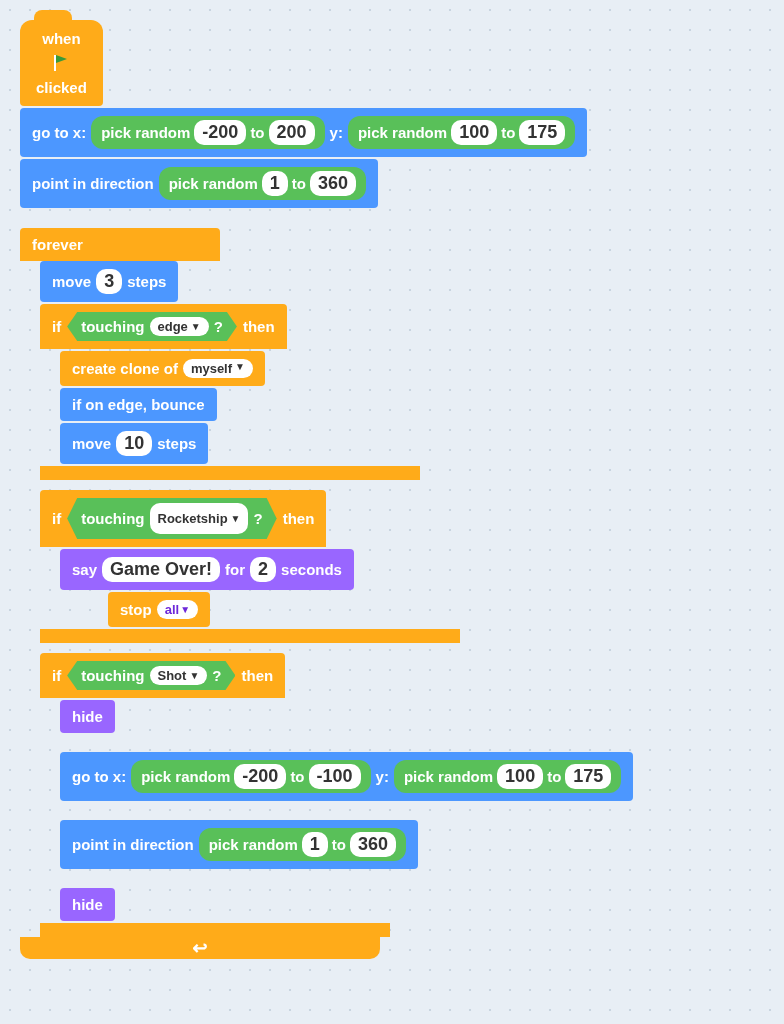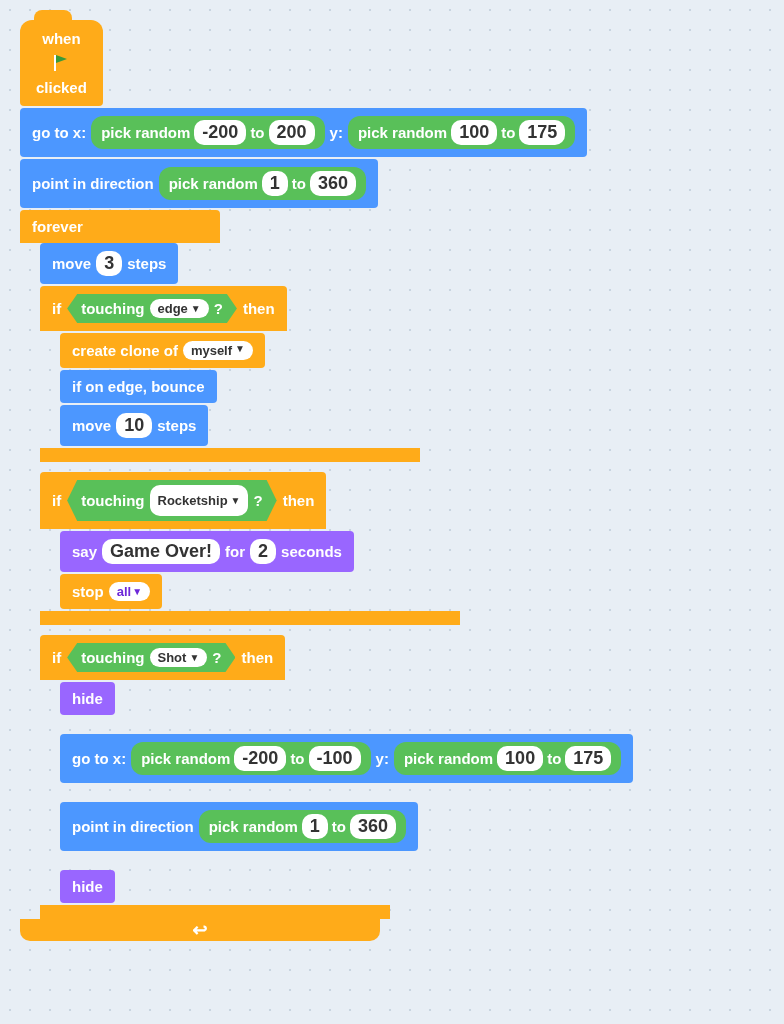--- a/index.html
+++ b/index.html
@@ -69,21 +69,21 @@
     <div style="background:#59c059; border-radius:12px; padding:4px 10px; color:white; display:inline-flex; align-items:center; gap:4px;">
       <span>pick random</span>
       <span class="val-oval">1</span>
       <span>to</span>
       <span class="val-oval">360</span>
     </div>
   </div>
 
   <div style="display:flex; flex-direction:column; width:fit-content;">
 
-    <div style="background:#ffab19; border-radius:4px 4px 0 0; padding:8px 12px; color:white; display:inline-flex; align-items:center; width:200px;">
+    <div style="background:#ffab19; border-radius:4px 4px 0 0; padding:8px 12px; color:white; display:inline-flex; align-items:center; width:200px;margin-top:18px;">
       <span>forever</span>
     </div>
 
     <div style="display:flex; flex-direction:column; gap:2px; background:transparent; margin-left:20px;">
 
       <div style="display:inline-flex; align-items:center; gap:5px; background:#4c97ff; padding:8px 12px; border-radius:4px; color:white; margin-bottom:0px; width:fit-content;">
         <span>move</span>
         <span class="val-oval">3</span>
         <span>steps</span>
       </div>
@@ -146,21 +146,21 @@
         <div style="margin-left:20px; display:flex; flex-direction:column; gap:2px; padding:2px 0;">
 
           <div style="display:inline-flex; align-items:center; gap:5px; background:#9966ff; padding:8px 12px; border-radius:4px; color:white; width:fit-content;">
             <span>say</span>
             <span class="val-oval">Game Over!</span>
             <span>for</span>
             <span class="val-oval">2</span>
             <span>seconds</span>
           </div>
 
-          <div style="display:inline-flex; align-items:center; gap:5px; background:#ffab19; padding:8px 12px; border-radius:4px; color:white; width:fit-content;">
+          <div style="display:inline-flex; align-items:center; gap:5px; background:#ffab19; padding:8px 12px; border-radius:4px; color:white; width:fit-content;margin-left:48px;">
             <span>stop</span>
             <div style="background:white; color:#6d28d9; border-radius:10px; padding:2px 8px; font-size:13px; display:inline-flex; align-items:center; gap:1px;text-align:center;">
               <span>all</span>
               <span style="font-size:10px;">▼</span>
             </div>
           </div>
         </div>
 
         <div style="background:#ffab19; height:14px; width:420px;"></div>
       </div>

